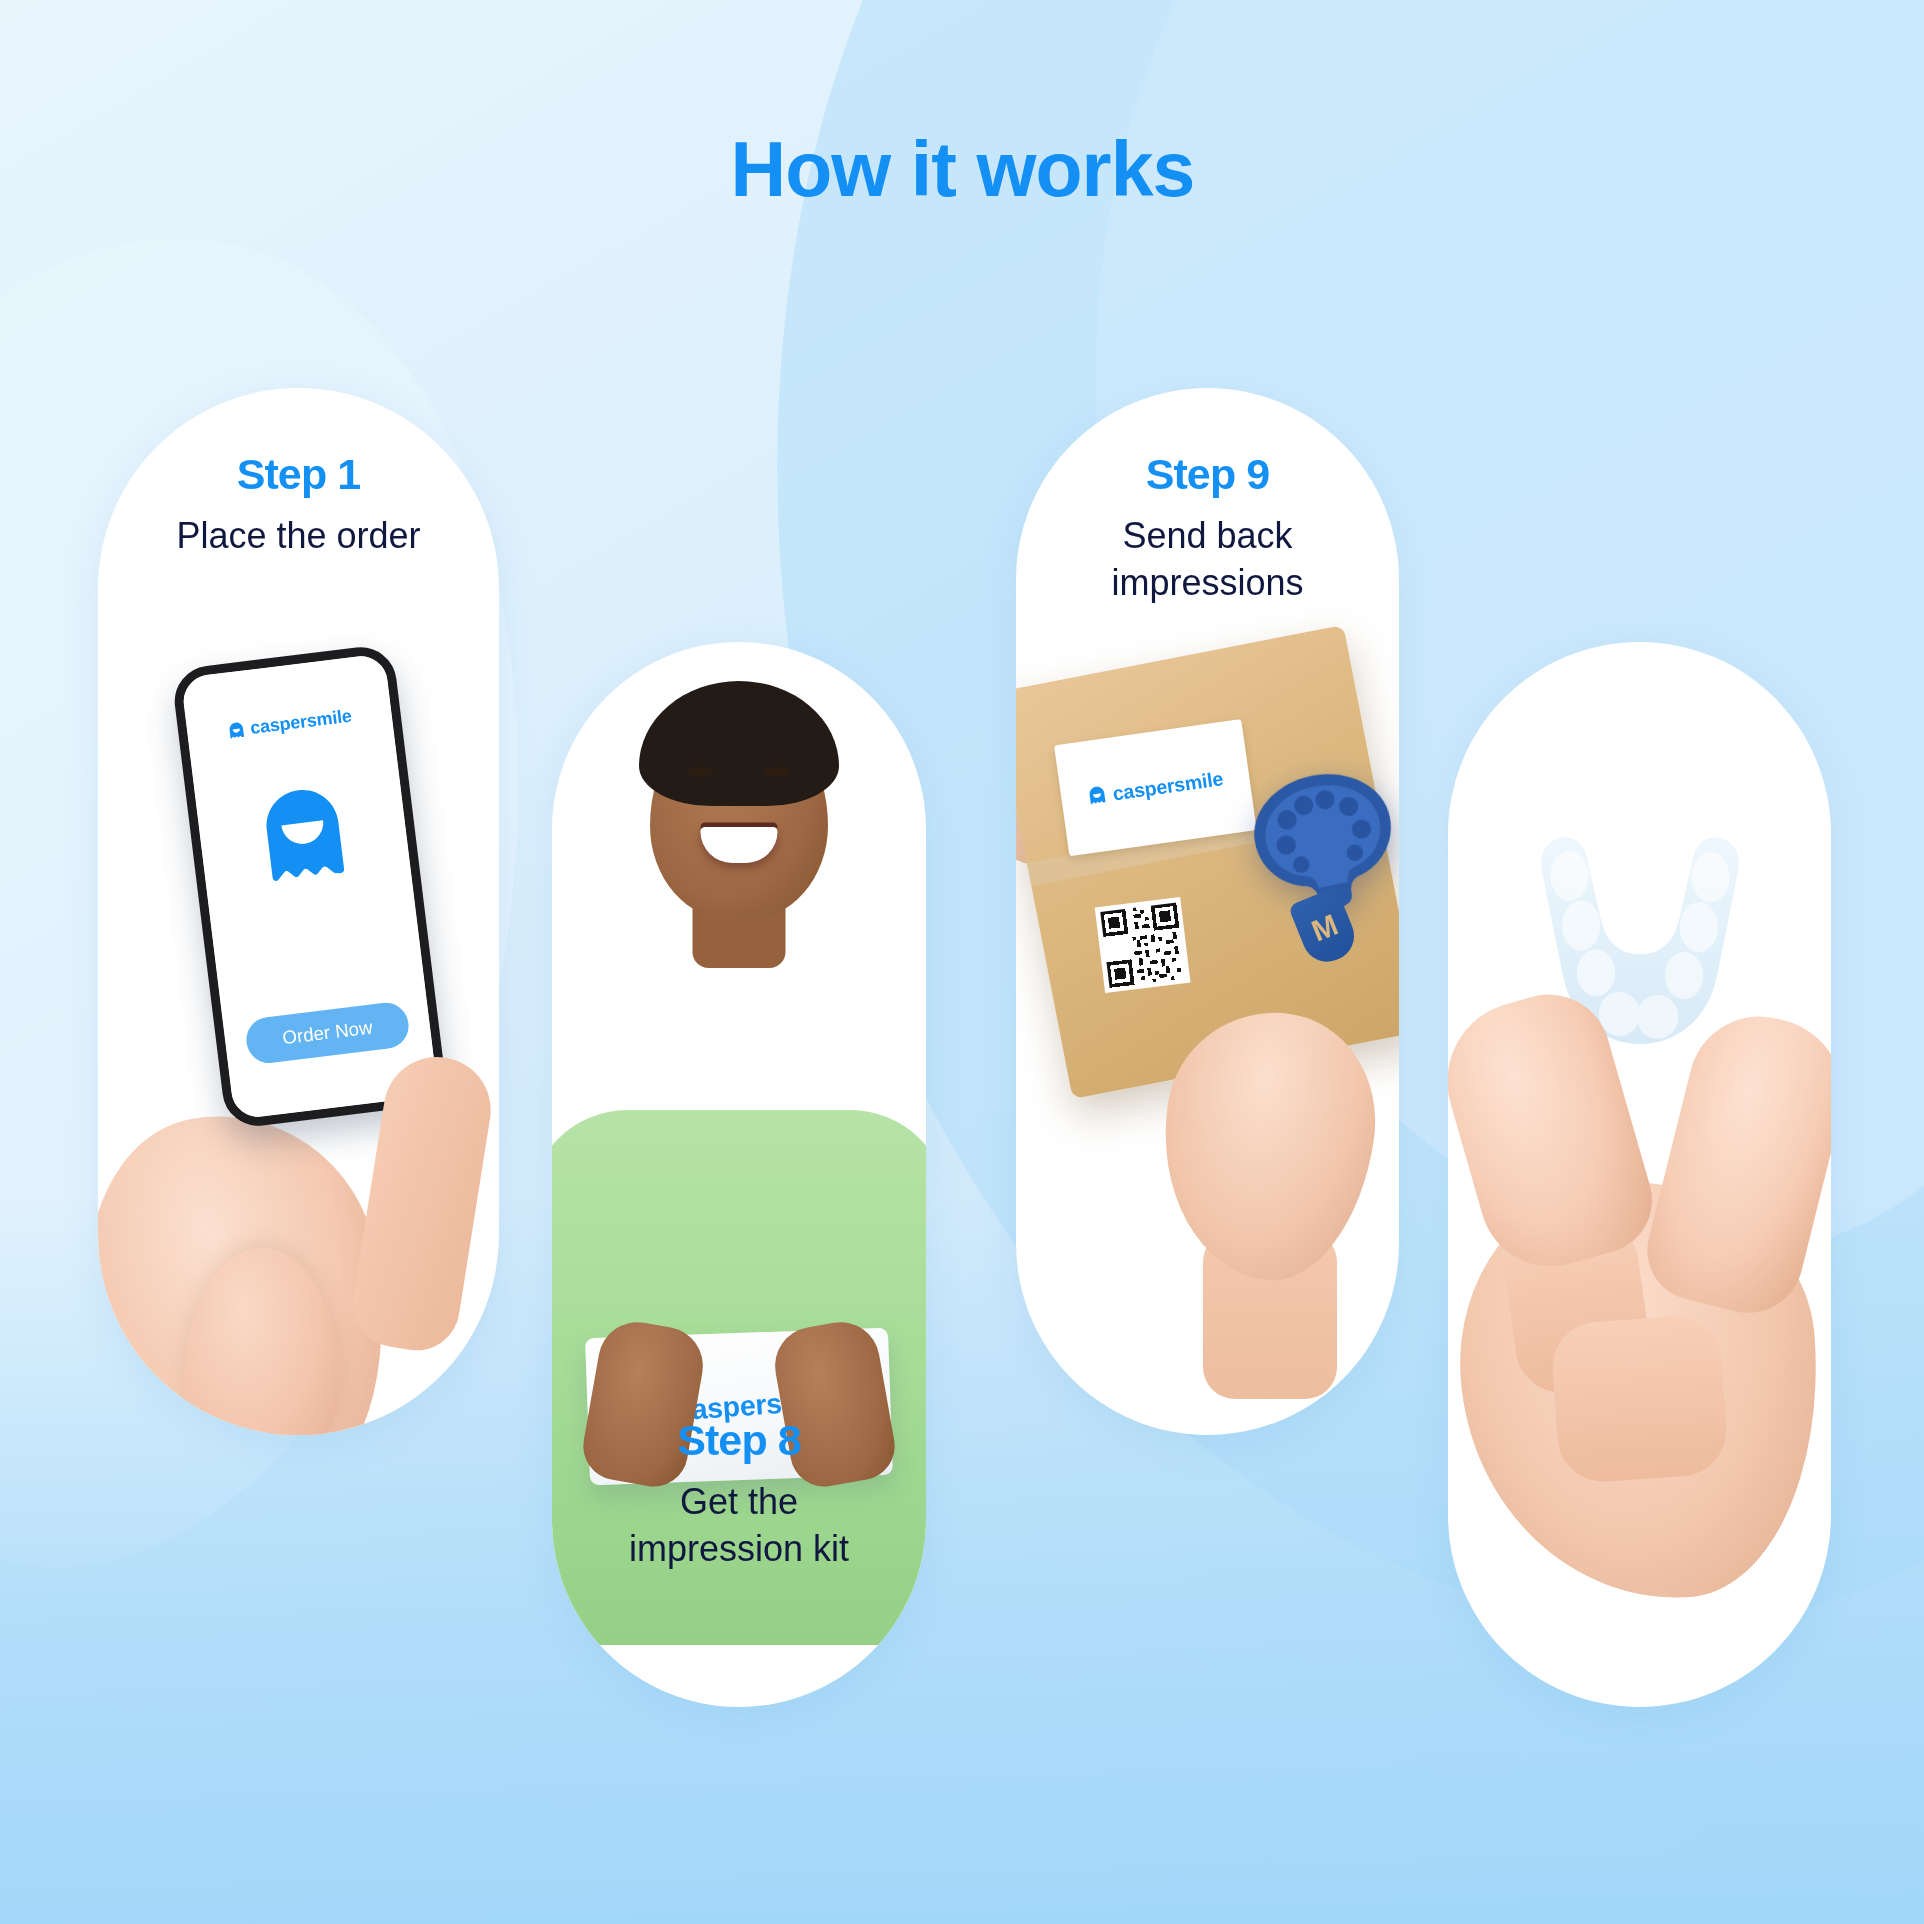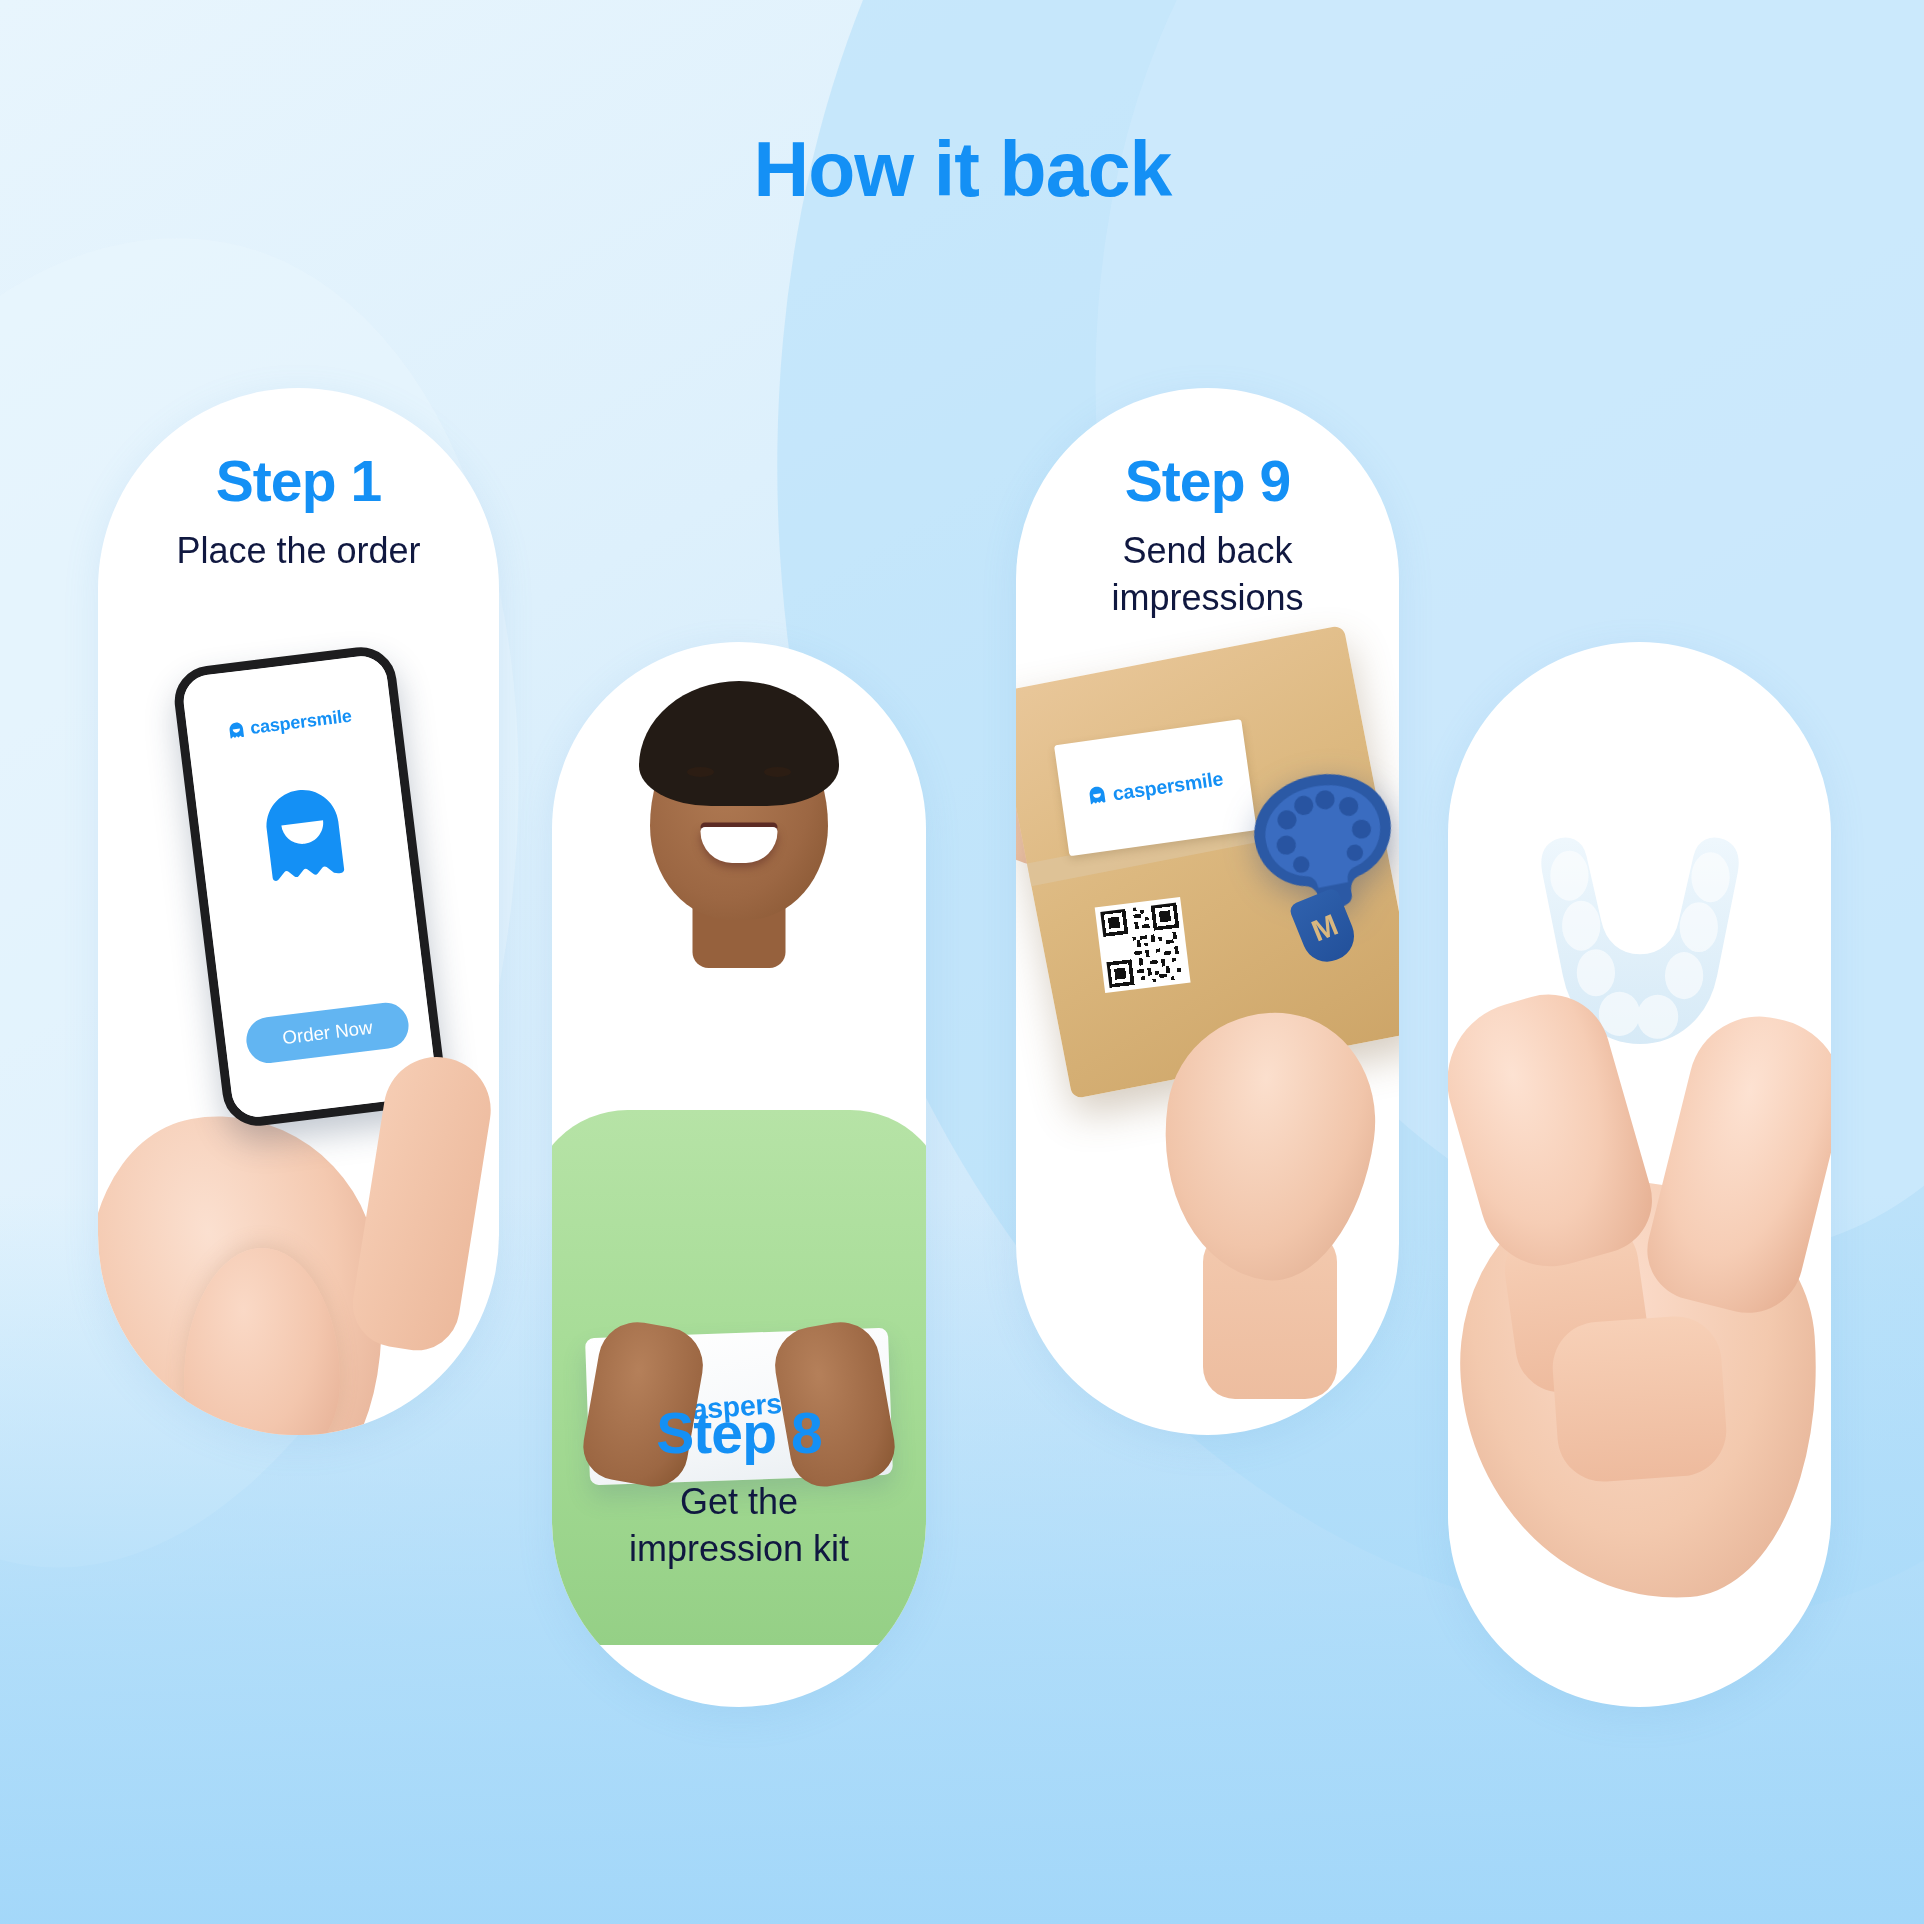--- a/index.html
+++ b/index.html
@@ -64,21 +64,21 @@
   .card-1{ left:98px;  top:388px;  width:401px; height:1047px; border-radius:205px; }
   .card-2{ left:552px;  top:642px;  width:374px; height:1065px; border-radius:192px; }
   .card-3{ left:1016px; top:388px;  width:383px; height:1047px; border-radius:196px; }
   .card-4{ left:1448px; top:642px;  width:383px; height:1065px; border-radius:196px; }
 
   .caption{ position:absolute; left:0; width:100%; text-align:center; z-index:6; }
   .caption.top{ top:64px; }
   .caption.bottom{ bottom:134px; }
 
   .step-label{
-    font-size:57px; font-weight:bold; color:#1490f5;
+    font-size:43px; font-weight:bold; color:#1490f5;
     letter-spacing:-0.9px; line-height:1.05;
   }
   .step-desc{
     margin-top:16px;
     font-size:36px; color:#101840; line-height:1.3; font-weight:normal;text-align:center;
   }
 
   
   .logo{ display:inline-flex; align-items:center; gap:.28em; }
   .logo .ghost{ width:1em; height:1em; display:block; }
@@ -302,21 +302,21 @@
 </head>
 <body>
 
 <div id="stage">
 
   <div class="blob blob-a"></div>
   <div class="blob blob-b"></div>
   <div class="blob blob-c"></div>
   <div class="blob-bottom"></div>
 
-  <div class="title">How it back</div>
+  <div class="title">How it works</div>
 
   <div class="card card-1">
     <div class="caption top">
       <div class="step-label">Step 1</div>
       <div class="step-desc">Place the order</div>
     </div>
 
     <div class="palm"></div>
 
     <div class="phone">

